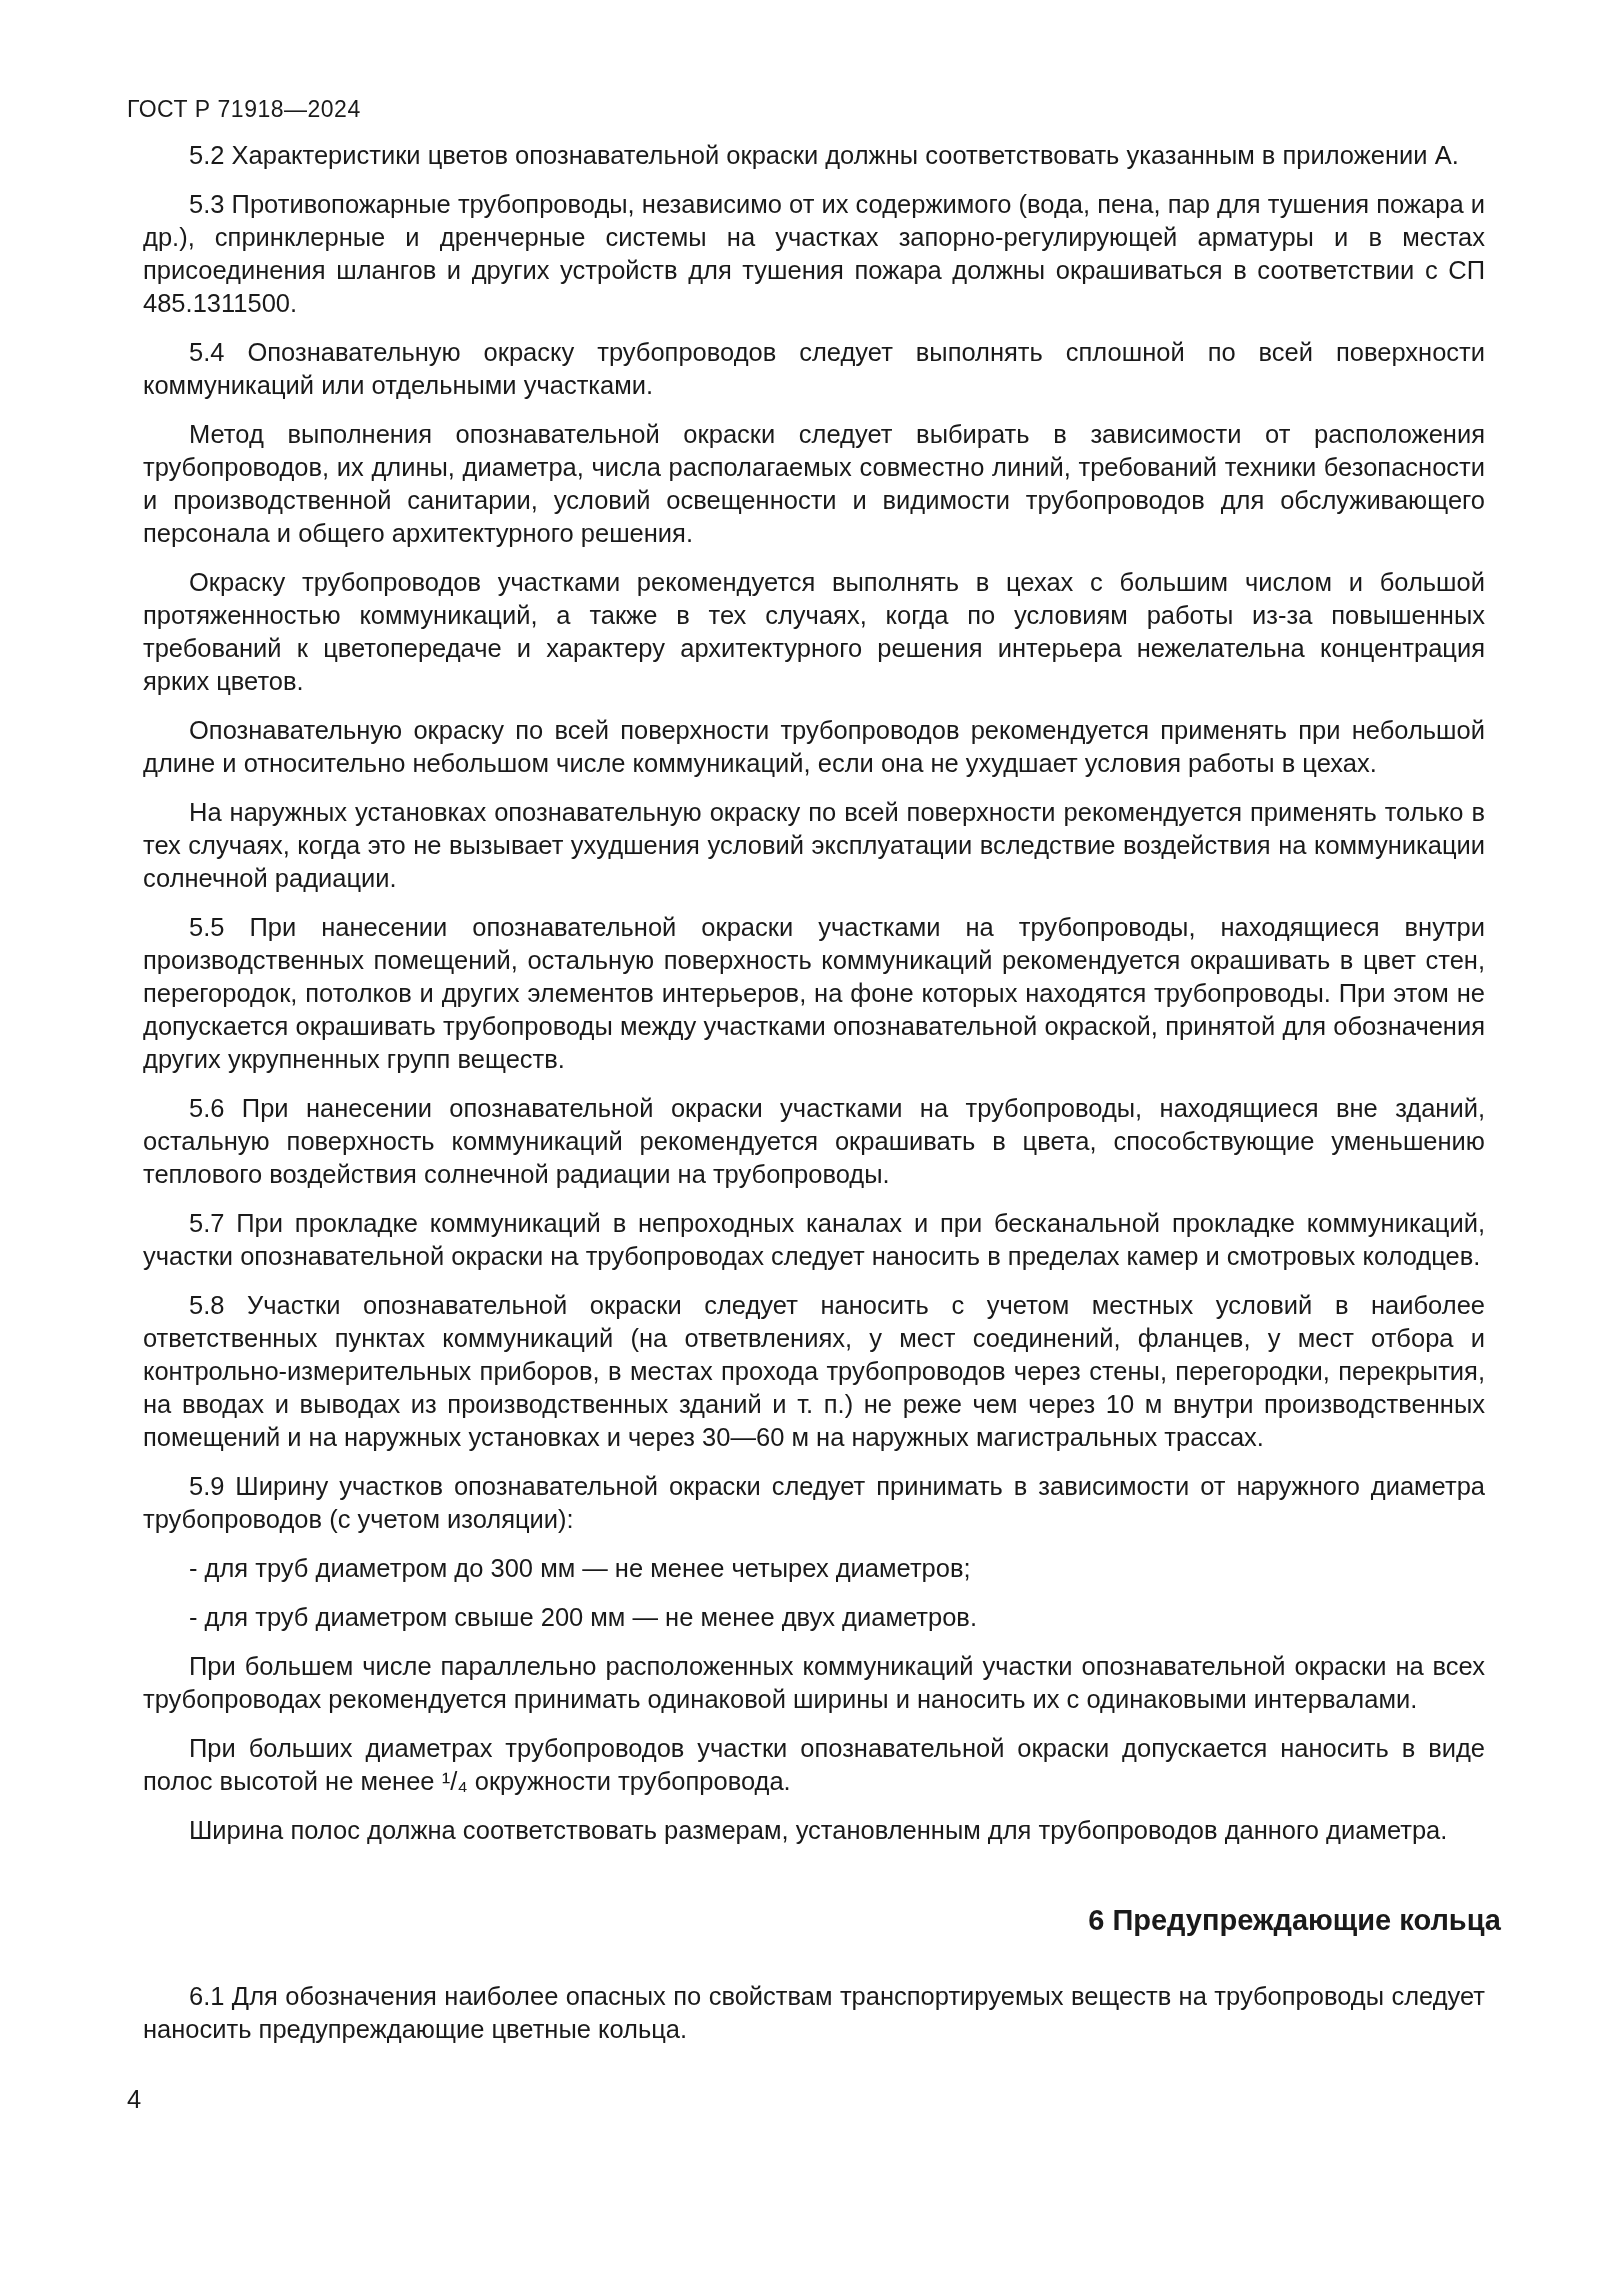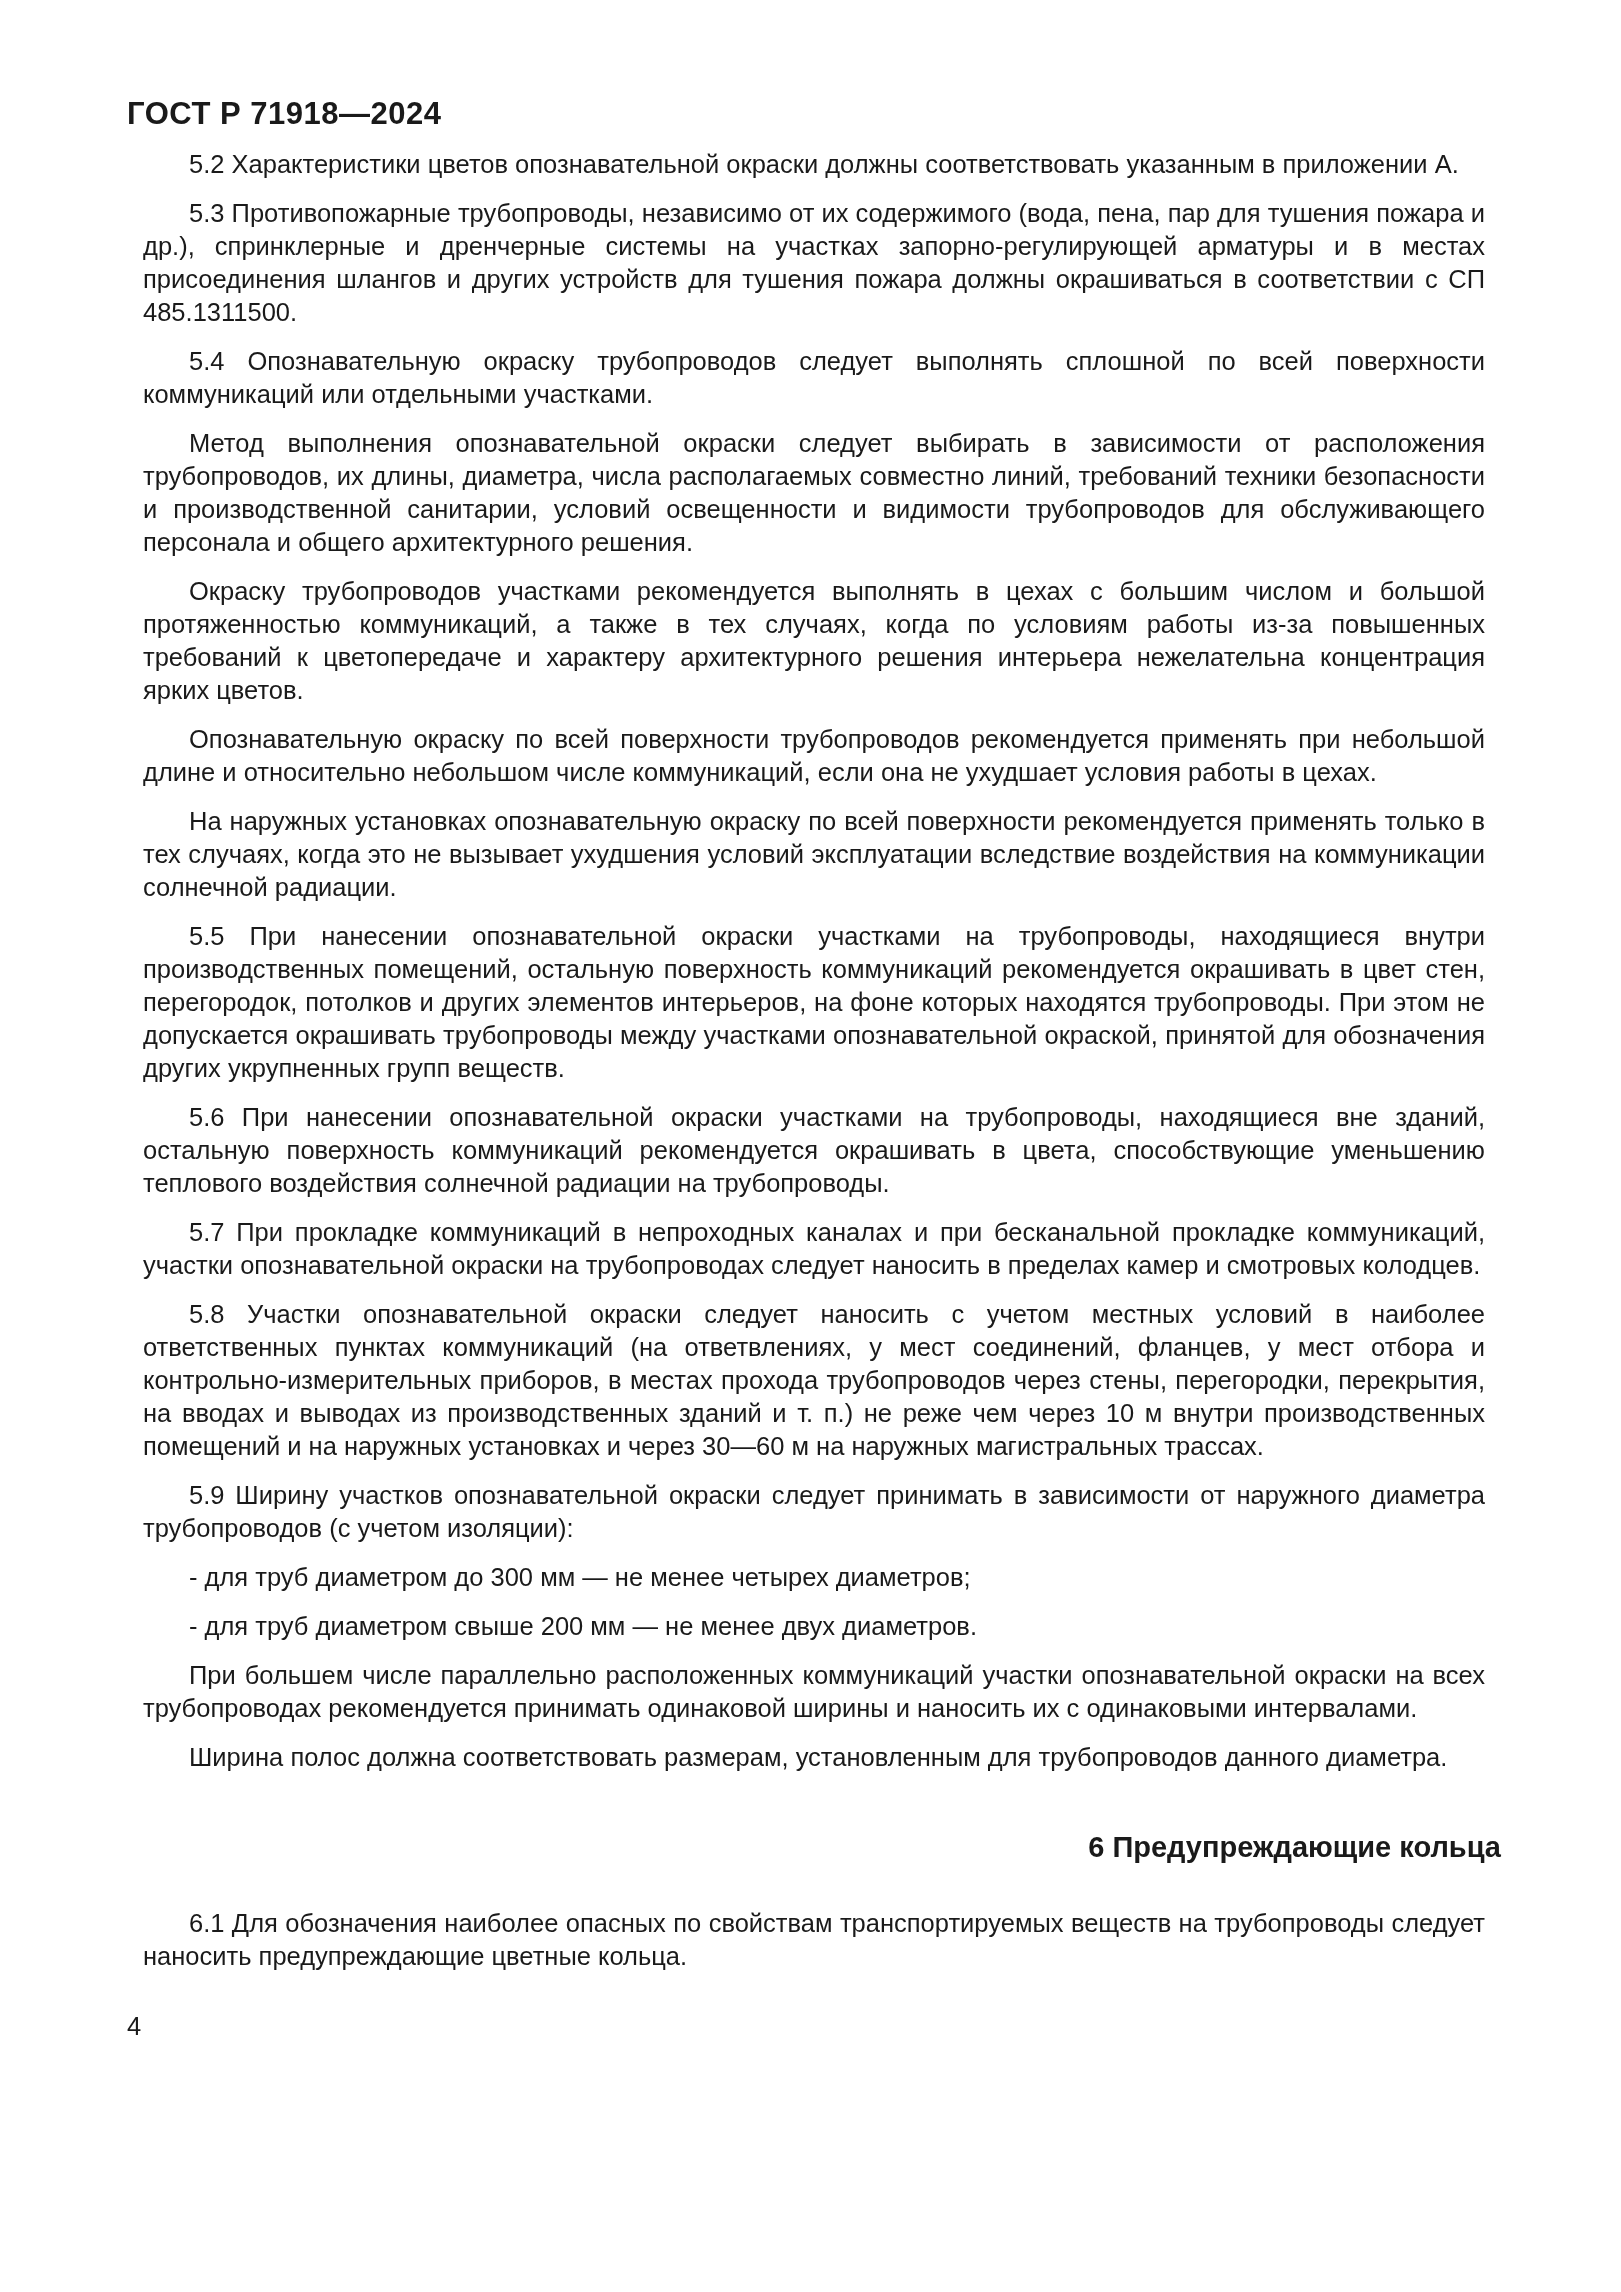--- a/index.html
+++ b/index.html
@@ -12,22 +12,22 @@
     width: 1621px;
     height: 2293px;
     margin: 0 auto;
     background: #ffffff;
     color: #1a1a1a;
     font-family: "Liberation Sans", sans-serif;
     box-sizing: border-box;
     padding: 96px 120px 0 127px;
   }
   .doc-header {
-    font-size: 31px;
-    font-weight: bold;
+    font-size: 23px;
+    font-weight: normal;
     letter-spacing: 0.5px;
   }
   .body-text p {
     margin: 16px;
     font-size: 25.5px;
     line-height: 33px;
     text-align: justify;
     text-indent: 46px;
   }
   .section-heading {
@@ -58,20 +58,21 @@
     <p>Опознавательную окраску по всей поверхности трубопроводов рекомендуется применять при небольшой длине и относительно небольшом числе коммуникаций, если она не ухудшает условия работы в цехах.</p>
     <p>На наружных установках опознавательную окраску по всей поверхности рекомендуется применять только в тех случаях, когда это не вызывает ухудшения условий эксплуатации вследствие воздействия на коммуникации солнечной радиации.</p>
     <p>5.5 При нанесении опознавательной окраски участками на трубопроводы, находящиеся внутри производственных помещений, остальную поверхность коммуникаций рекомендуется окрашивать в цвет стен, перегородок, потолков и других элементов интерьеров, на фоне которых находятся трубопроводы. При этом не допускается окрашивать трубопроводы между участками опознавательной окраской, принятой для обозначения других укрупненных групп веществ.</p>
     <p>5.6 При нанесении опознавательной окраски участками на трубопроводы, находящиеся вне зданий, остальную поверхность коммуникаций рекомендуется окрашивать в цвета, способствующие уменьшению теплового воздействия солнечной радиации на трубопроводы.</p>
     <p>5.7 При прокладке коммуникаций в непроходных каналах и при бесканальной прокладке коммуникаций, участки опознавательной окраски на трубопроводах следует наносить в пределах камер и смотровых колодцев.</p>
     <p>5.8 Участки опознавательной окраски следует наносить с учетом местных условий в наиболее ответственных пунктах коммуникаций (на ответвлениях, у мест соединений, фланцев, у мест отбора и контрольно-измерительных приборов, в местах прохода трубопроводов через стены, перегородки, перекрытия, на вводах и выводах из производственных зданий и т. п.) не реже чем через 10 м внутри производственных помещений и на наружных установках и через 30—60 м на наружных магистральных трассах.</p>
     <p>5.9 Ширину участков опознавательной окраски следует принимать в зависимости от наружного диаметра трубопроводов (с учетом изоляции):</p>
     <p>- для труб диаметром до 300 мм — не менее четырех диаметров;</p>
     <p>- для труб диаметром свыше 200 мм — не менее двух диаметров.</p>
     <p>При большем числе параллельно расположенных коммуникаций участки опознавательной окраски на всех трубопроводах рекомендуется принимать одинаковой ширины и наносить их с одинаковыми интервалами.</p>
+    <p>При больших диаметрах трубопроводов участки опознавательной окраски допускается наносить в виде полос высотой не менее ¹/₄ окружности трубопровода.</p>
     <p>Ширина полос должна соответствовать размерам, установленным для трубопроводов данного диаметра.</p>
   </div>
 
   <div class="section-heading">6 Предупреждающие кольца</div>
 
   <div class="body-text">
     <p>6.1 Для обозначения наиболее опасных по свойствам транспортируемых веществ на трубопроводы следует наносить предупреждающие цветные кольца.</p>
   </div>
 
   <div class="page-number">4</div>

